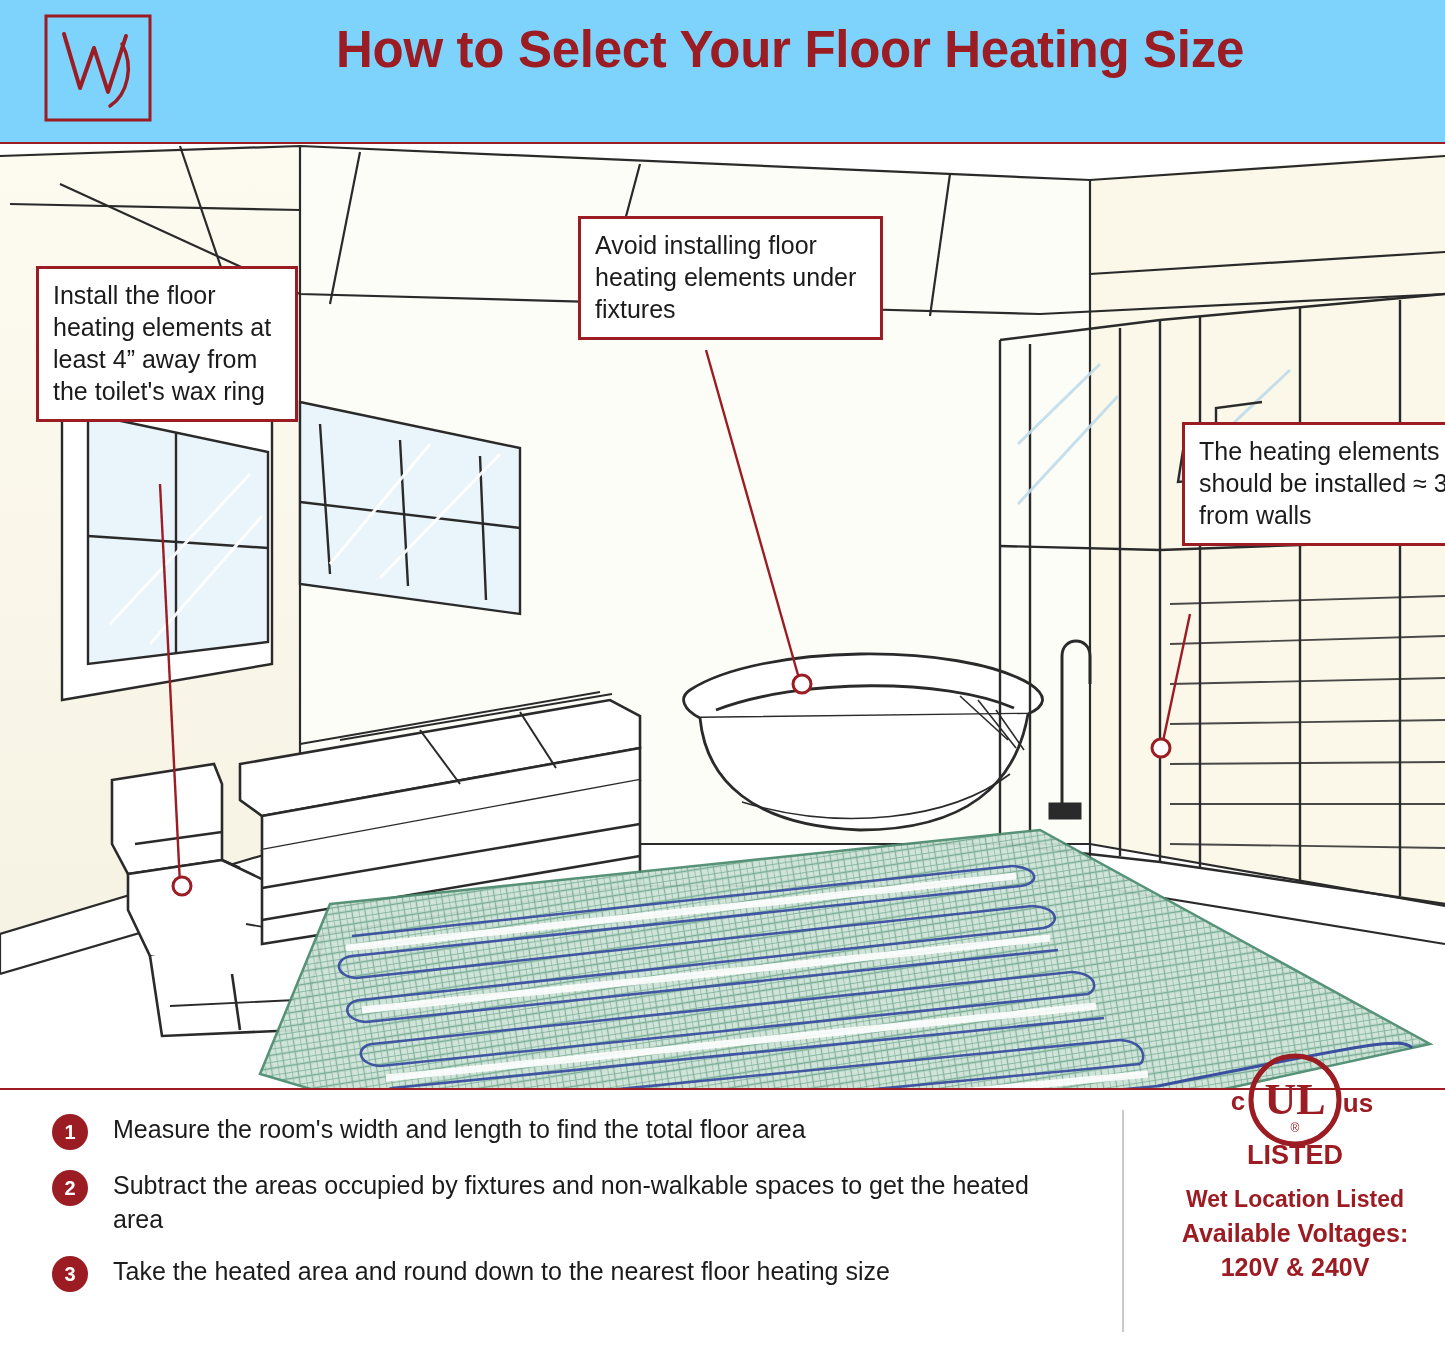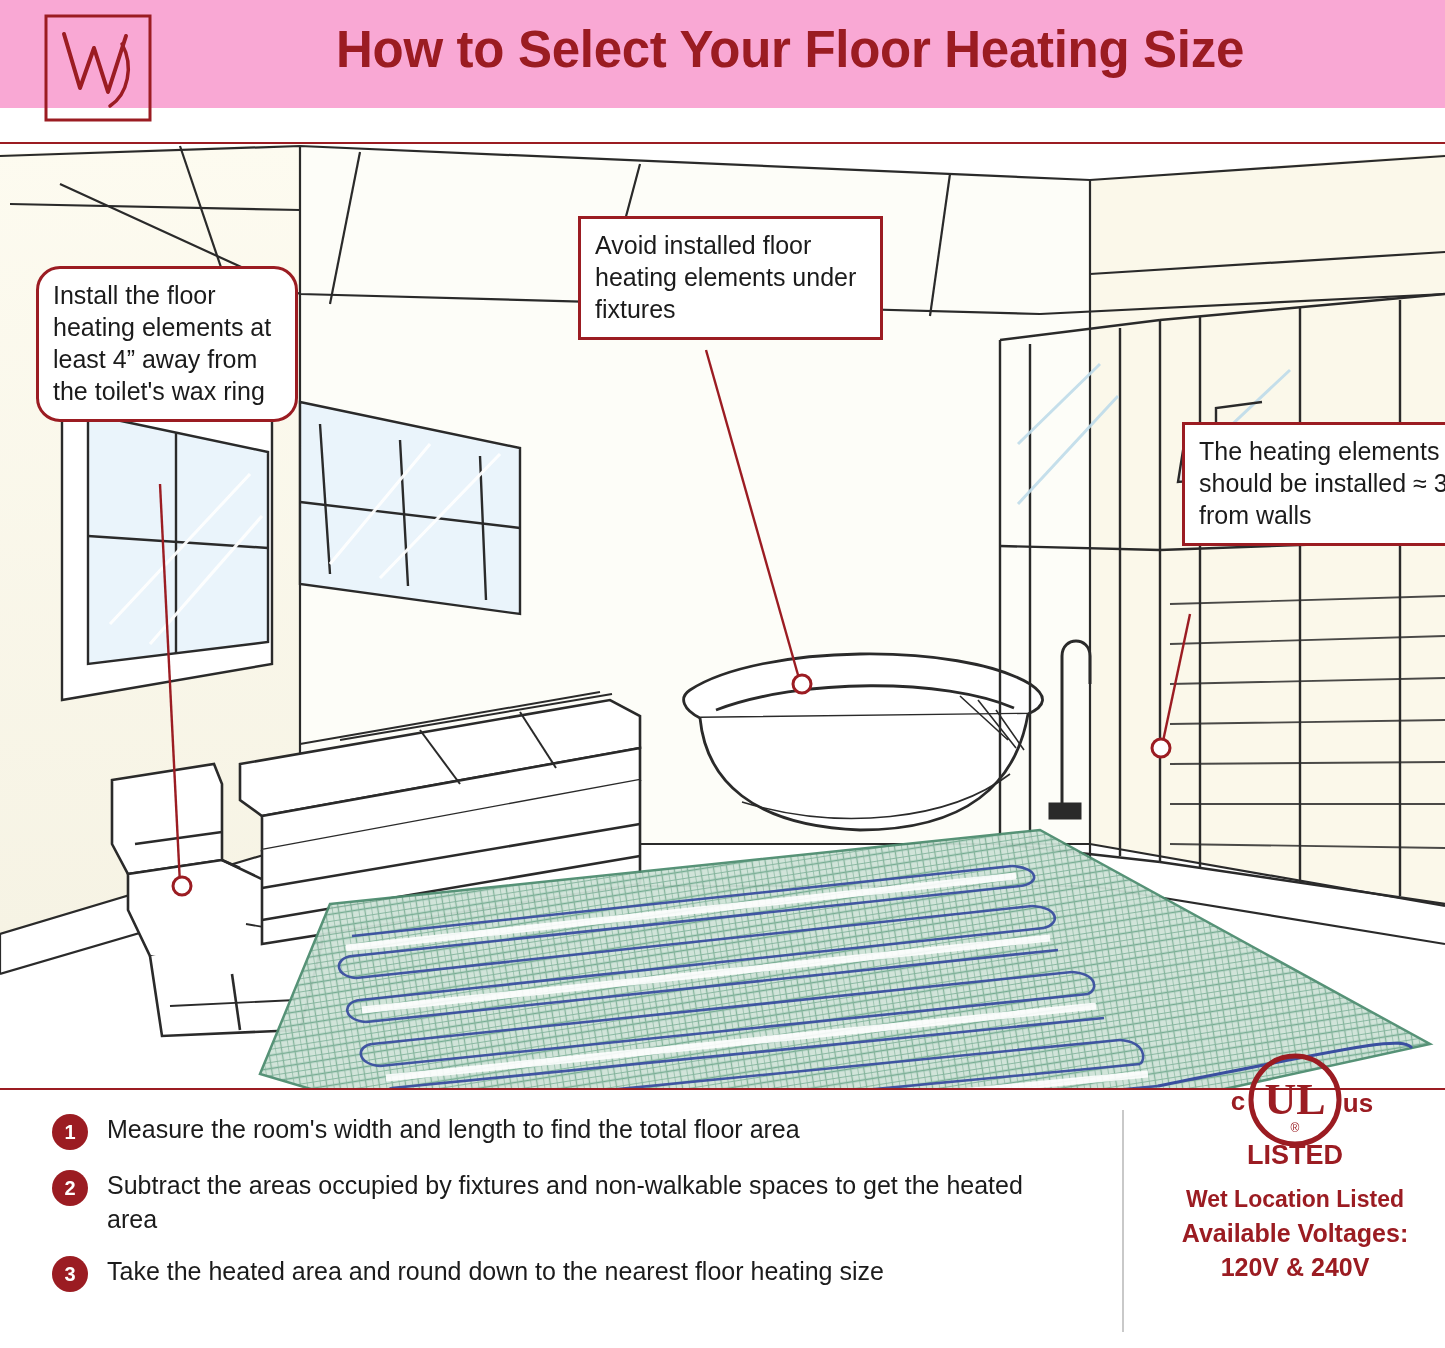--- a/index.html
+++ b/index.html
@@ -13,22 +13,22 @@
     width: 1445px;
     height: 1348px;
     background: #ffffff;
     overflow: hidden;
   }
 
   
   #header {
     position: absolute;
     left: 0; top: 0;
-    width: 1445px; height: 108px;
-    background: #f9a8d4;
+    width: 1445px; height: 142px;
+    background: #7dd3fc;
   }
   #logo {
     position: absolute;
     left: 36px; top: 10px;
     width: 125px; height: 118px;
   }
   #title {
     position: absolute;
     left: 200px; top: 20px;
     width: 1180px;
@@ -56,21 +56,21 @@
   .callout {
     position: absolute;
     background: #ffffff;
     border: 3px solid #9B1C22;
     color: #1b1b1b;
     font-size: 25px;
     line-height: 32px;
     padding: 10px 14px 12px 14px;
     z-index: 6;
   }
-  #callout-toilet { left: 36px; top: 122px; width: 262px; border-radius: 24px; }
+  #callout-toilet { left: 36px; top: 122px; width: 262px; }
   #callout-fixtures { left: 578px; top: 72px; width: 305px; }
   #callout-walls { left: 1182px; top: 278px; width: 312px; }
 
   
   #bottom {
     position: absolute;
     left: 0; top: 1092px;
     width: 1445px; height: 256px;
     background: #ffffff;
   }
@@ -92,21 +92,21 @@
     background: #9B1C22;
     color: #ffffff;
     font-size: 20px;
     font-weight: bold;
     display: flex;
     align-items: center;
     justify-content: center;
     margin-top: 2px;
   }
   .step-text {
-    margin-left: 19px;
+    margin-left: 25px;
     font-size: 25px;
     line-height: 34px;
     color: #1b1b1b;
     max-width: 960px;
   }
   #divider {
     position: absolute;
     left: 1122px; top: 18px;
     width: 2px; height: 222px;
     background: #c9c9c9;
@@ -317,21 +317,21 @@
         <circle cx="182" cy="742" r="9"></circle>
         <circle cx="802" cy="540" r="9"></circle>
         <circle cx="1161" cy="604" r="9"></circle>
       </g>
     </svg>
 
     <div class="callout" id="callout-toilet">
       <span>Install the floor heating elements at least 4” away from the toilet's wax ring</span>
     </div>
     <div class="callout" id="callout-fixtures">
-      <span>Avoid installed floor heating elements under fixtures</span>
+      <span>Avoid installing floor heating elements under fixtures</span>
     </div>
     <div class="callout" id="callout-walls">
       <span>The heating elements should be installed ≈ 3" from walls</span>
     </div>
   </div>
 
   <div id="bottom">
 
     <div id="steps">
 

